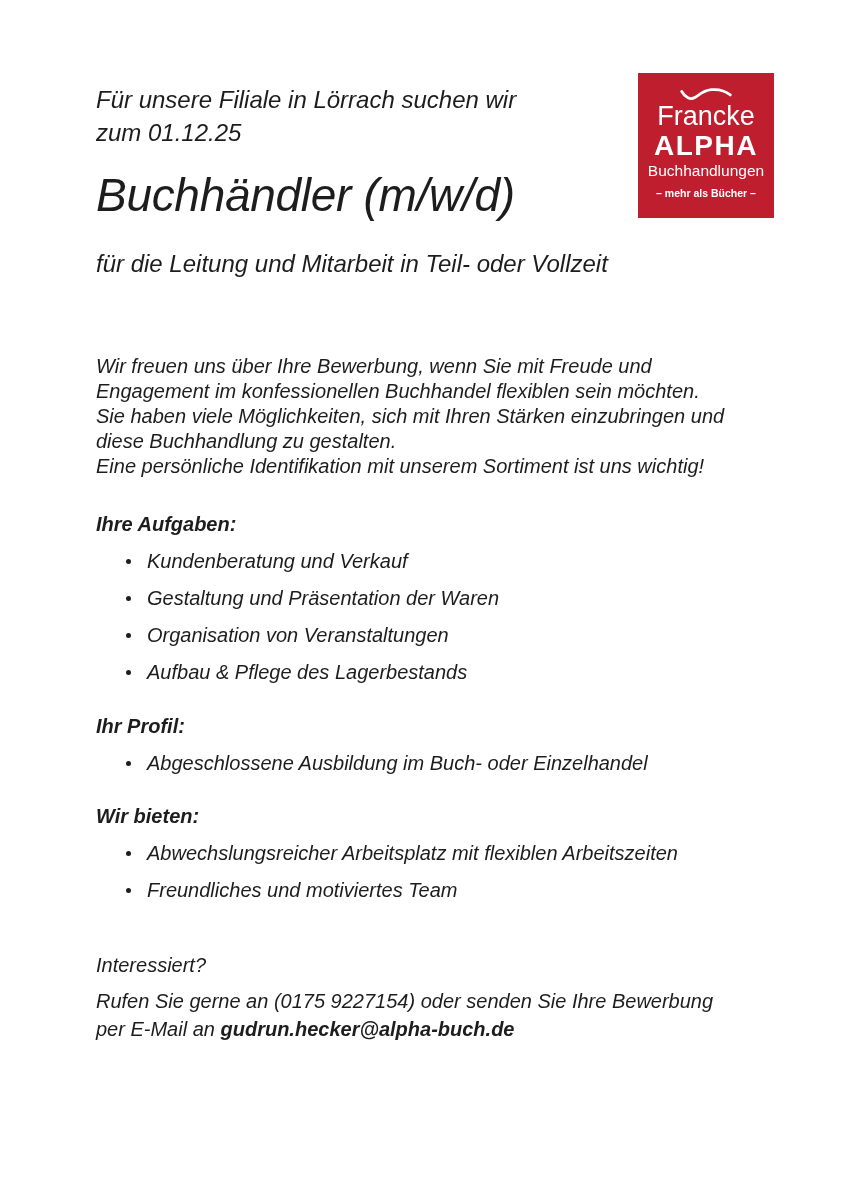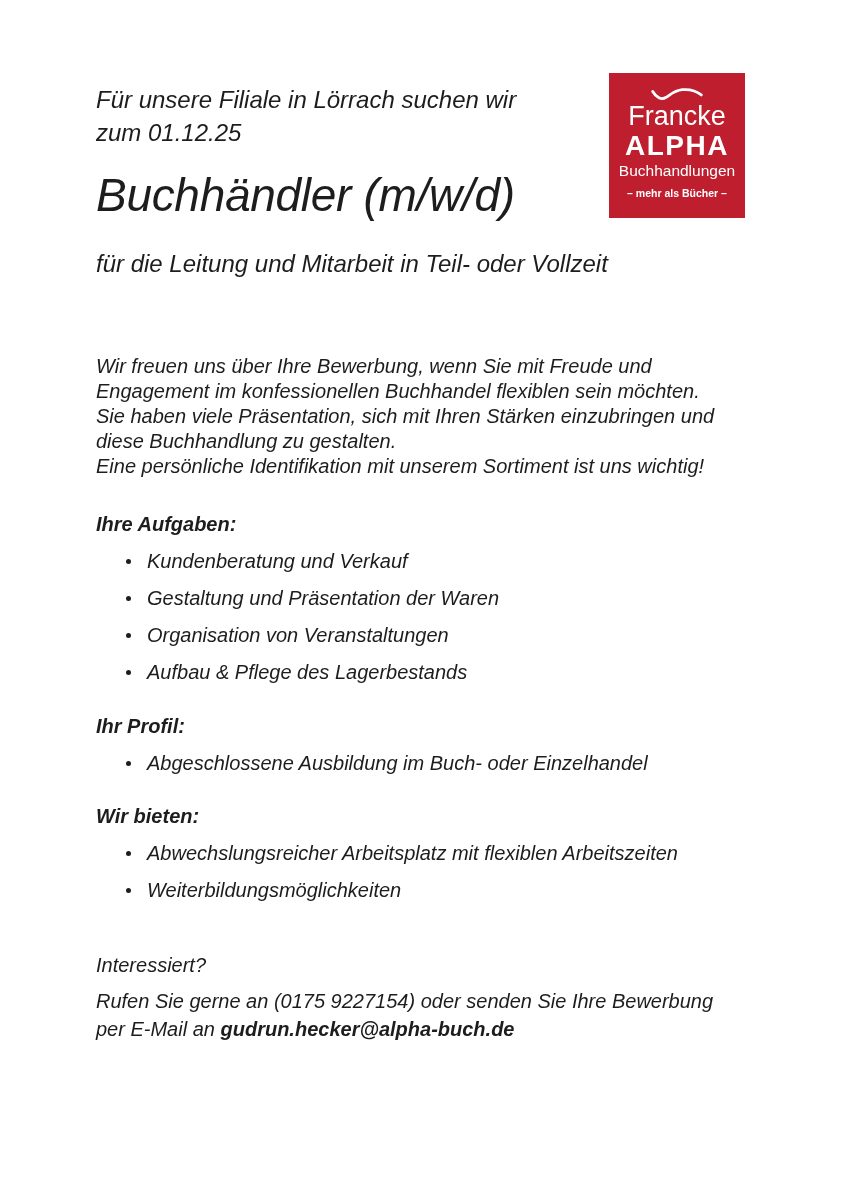--- a/index.html
+++ b/index.html
@@ -41,21 +41,21 @@
     width: 5px; height: 5px; border-radius: 50%;
     background: var(--text, #1d1d1d);
   }
   .interested { margin-top: 49px; font-size: 20px; line-height: 26px; }
   .contact { margin-top: 9px; font-size: 20px; line-height: 28px; }
   .contact-line { white-space: nowrap; }
   .email { font-weight: 700; }
 
   
   .logo {
-    position: absolute; left: 609px; top: 73px;
+    position: absolute; left: 638px; top: 73px;
     width: 136px; height: 145px;
     background: var(--logo-red, #be1e2d);
     color: #ffffff;
     display: flex; flex-direction: column; align-items: center;
     text-align: right;
   }
   .logo-bird { margin-top: 15px; height: 13px; }
   .logo-name { margin-top: 2px; font-size: 27px; line-height: 27px; font-weight: 400; }
   .logo-subname { margin-top: 2px; font-size: 28px; line-height: 28px; font-weight: 700; letter-spacing: 1.5px; }
   .logo-division { margin-top: 3px; font-size: 15.5px; line-height: 16px; font-weight: 400; }
@@ -81,42 +81,42 @@
     <div>zum 01.12.25</div>
   </div>
 
   <div class="title">Buchhändler (m/w/d)</div>
 
   <div class="subtitle">für die Leitung und Mitarbeit in Teil- oder Vollzeit</div>
 
   <div class="paragraph">
     <div class="para-line">Wir freuen uns über Ihre Bewerbung, wenn Sie mit Freude und</div>
     <div class="para-line">Engagement im konfessionellen Buchhandel flexiblen sein möchten.</div>
-    <div class="para-line">Sie haben viele Präsentation, sich mit Ihren Stärken einzubringen und</div>
+    <div class="para-line">Sie haben viele Möglichkeiten, sich mit Ihren Stärken einzubringen und</div>
     <div class="para-line">diese Buchhandlung zu gestalten.</div>
     <div class="para-line">Eine persönliche Identifikation mit unserem Sortiment ist uns wichtig!</div>
   </div>
 
   <div class="section-heading mt-s1">Ihre Aufgaben:</div>
   <ul class="bullets">
     <li>Kundenberatung und Verkauf</li>
     <li>Gestaltung und Präsentation der Waren</li>
     <li>Organisation von Veranstaltungen</li>
     <li>Aufbau &amp; Pflege des Lagerbestands</li>
   </ul>
 
   <div class="section-heading mt-s2">Ihr Profil:</div>
   <ul class="bullets">
     <li>Abgeschlossene Ausbildung im Buch- oder Einzelhandel</li>
   </ul>
 
   <div class="section-heading mt-s3">Wir bieten:</div>
   <ul class="bullets">
     <li>Abwechslungsreicher Arbeitsplatz mit flexiblen Arbeitszeiten</li>
-    <li>Weiterbildungsmöglichkeiten</li>
+    <li>Freundliches und motiviertes Team</li>
   </ul>
 
   <div class="interested">Interessiert?</div>
 
   <div class="contact">
     <div class="contact-line">Rufen Sie gerne an (0175 9227154) oder senden Sie Ihre Bewerbung</div>
     <div class="contact-line"><span>per E-Mail an </span><span class="email">gudrun.hecker@alpha-buch.de</span></div>
   </div>
 
 </div>

